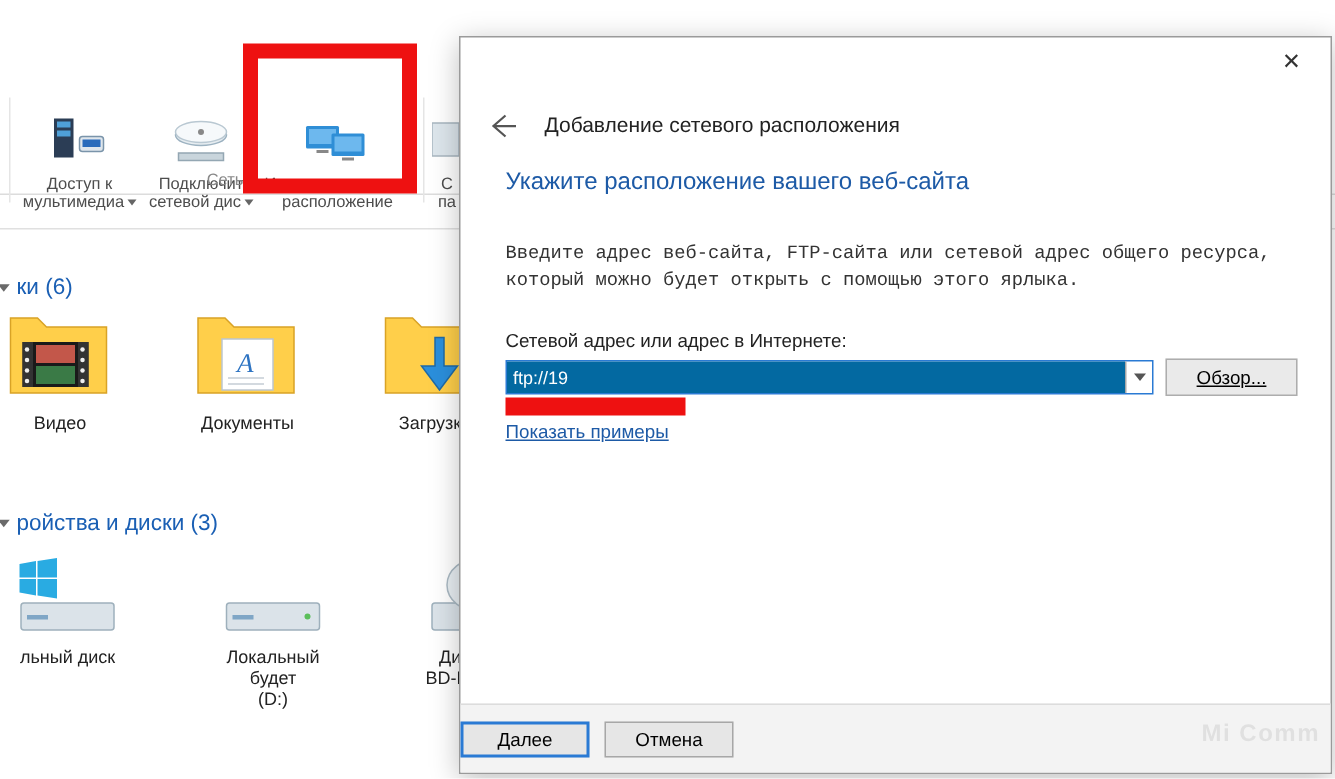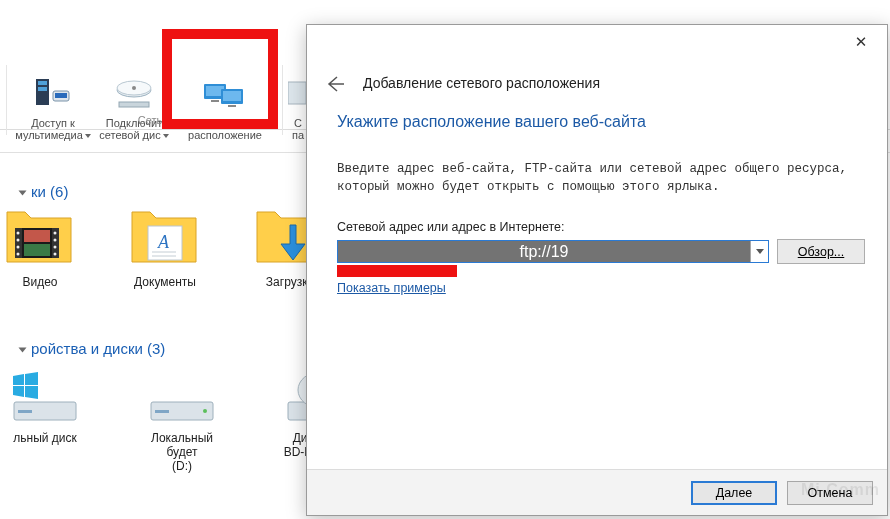--- a/index.html
+++ b/index.html
@@ -11,45 +11,45 @@
   .ribbon { position: absolute; left: 0; top: 30px; height: 100px; width: 890px; border-bottom: 1px solid #dcdcdc; }
   .ribbon-group-sep { position: absolute; top: 35px; height: 70px; border-left: 1px solid #e5e5e5; }
   .ribbon-item { position: absolute; top: 45px; width: 78px; text-align: center; font-size: 11px; color: #4d4d4d; }
   .ribbon-item .icon-box { height: 40px; display:flex; align-items:center; justify-content:center; margin-bottom:2px;}
   .ribbon-group-label { position: absolute; bottom: 3px; font-size: 11px; color: #888; text-align:center; }
   .highlight-box { position:absolute; border: 10px solid #e11; }
   .dropdown-caret { display:inline-block; width:0; height:0; border-left:3px solid transparent; border-right:3px solid transparent; border-top:4px solid #666; vertical-align:middle; margin-left:2px;}
 
   .addr-sep { position:absolute; left:0; top:152px; width:890px; border-top:1px solid #e0e0e0; }
 
-  .section-head { position: absolute; left: 0; font-size: 15px; color: #1a5fb4; margin-left: 20px; }
+  .section-head { position: absolute; left: 0; font-size: 15px; color: #1a5fb4; }
   .section-head .chev { display:inline-block; width:0; height:0; border-top:4px solid transparent; border-bottom:4px solid transparent; border-left:5px solid #6a6a6a; transform: rotate(90deg); margin-right:6px; vertical-align:middle;}
   .folder-area { position:absolute; left:0; display:flex; gap: 45px; }
   .folder-item { width: 80px; text-align:center; font-size:12px; color:#222; }
   .folder-item .ic { width:70px; height:60px; margin:0 auto 5px auto; }
   .drive-area { position:absolute; left:0; display:flex; gap: 47px; }
   .drive-item { width:90px; text-align:center; font-size:12px; color:#222; }
   .drive-item .ic { width:75px; height:55px; margin:0 auto 6px auto; }
 
   
   .wizard { position:absolute; left:306px; top:24px; width:582px; height:492px; background:#fff; border:1px solid #9a9a9a; box-shadow: 0 4px 18px rgba(0,0,0,.25); }
   .wizard .close { position:absolute; right:6px; top:4px; width:40px; height:28px; text-align:center; line-height:26px; font-size:15px; color:#333; }
   .wizard .back { position:absolute; left:18px; top:50px; width:24px; height:24px; color:#555; font-size:17px; line-height:24px; }
   .wizard .title { position:absolute; left:56px; top:50px; font-size:14px; color:#222; }
   .wizard .heading { position:absolute; left:30px; top:88px; font-size:16px; color:#1d5aa6; }
   .wizard .desc { position:absolute; left:30px; top:135px; right:28px; font-size:12.5px; color:#333; line-height:1.45;font-family:Liberation Mono, monospace; }
   .wizard .field-label { position:absolute; left:30px; top:195px; font-size:12.5px; color:#222; }
   .wizard .combo { position:absolute; left:30px; top:215px; width:432px; height:23px; border:1px solid #2a7ad4; background:#fff; display:flex; }
-  .wizard .combo input { flex:1; border:none; outline:none; padding:0 4px; font-size:16px; background:#737373; color:#fff; height:21px;text-align:center; }
+  .wizard .combo input { flex:1; border:none; outline:none; padding:0 4px; font-size:12px; background:#0369a1; color:#fff; height:21px; }
   .wizard .combo .dd { width:18px; border-left:1px solid #a7a7a7; display:flex; align-items:center; justify-content:center; }
   .wizard .combo .dd .tri { width:0;height:0;border-left:4px solid transparent;border-right:4px solid transparent;border-top:5px solid #555;}
   .wizard .browse { position:absolute; left:470px; top:214px; width:88px; height:25px; background:#eaeaea; border:1px solid #adadad; font-size:12.5px;text-decoration:underline; }
   .wizard .redbar { position:absolute; left:30px; top:240px; width:120px; height:12px; background:#e11; }
   .wizard .link { position:absolute; left:30px; top:256px; font-size:12.5px; color:#1d5aa6; text-decoration: underline; }
-  .wizard .footer { position:absolute; left:0; bottom:0; right:0; height:46px; border-top:1px solid #dcdcdc; background:#f3f3f3; display:flex; align-items:center; justify-content:flex-end; gap:10px; padding-right:14px;}
+  .wizard .footer { position:absolute; left:0; bottom:0; right:0; height:46px; border-top:1px solid #dcdcdc; background:#f3f3f3; display:flex; align-items:center; gap:10px; padding-right:14px;}
   .wizard .footer button { width:86px; height:24px; border:1px solid #a7a7a7; background:#e6e6e6; font-size:12.5px; }
   .wizard .footer .primary { border-color:#2a7ad4; box-shadow: 0 0 0 1px #2a7ad4 inset; }
 
   .watermark { position:absolute; right:10px; bottom:20px; font-size:16px; color:rgba(0,0,0,.08); font-weight:600; letter-spacing:1px; pointer-events:none; }
 </style>
 </head>
 <body>
 
 <div class="root">
   <div class="explorer">

